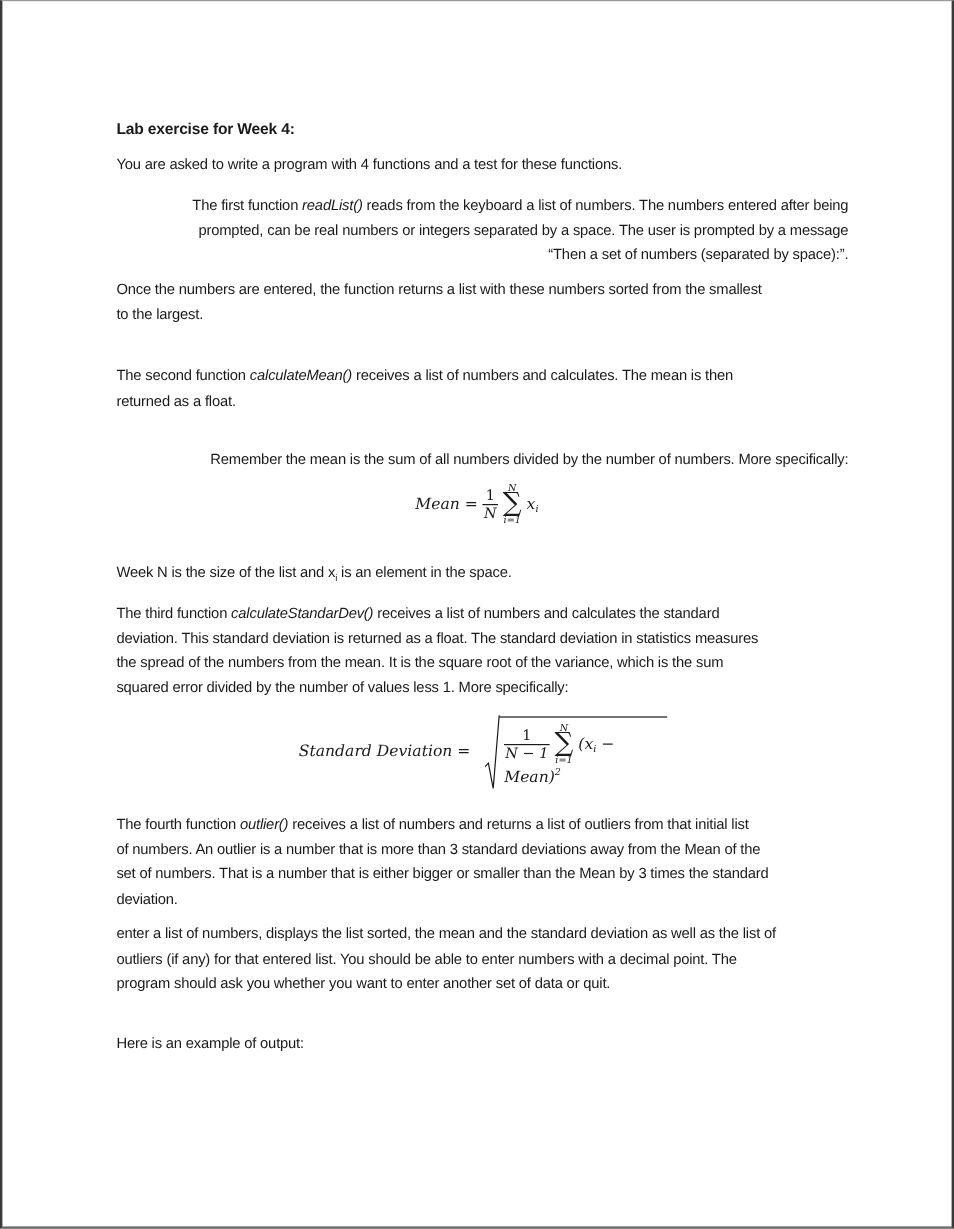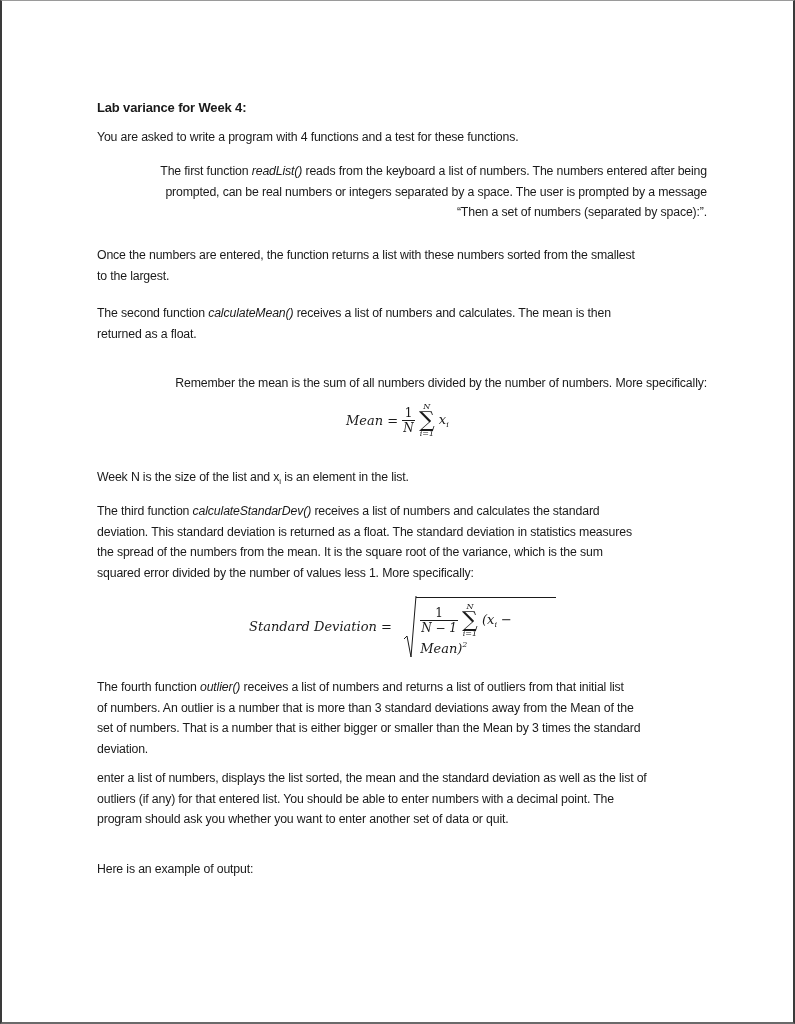--- a/index.html
+++ b/index.html
@@ -47,43 +47,43 @@
     .sqrt-wrap .under { display: inline-block; border-top: 1px solid #1a1a1a; padding: 4px 4px 0 4px; margin-top: 0; }
     sub.s { font-size: 8px; vertical-align: -3px; }
     sup.p { font-size: 8px; vertical-align: 6px; }
   </style>
 </head>
 <body>
 
 <div class="page">
   <div class="content">
 
-    <p class="block heading" style="top:97px;">Lab variance for Week 4:</p>
+    <p class="block heading" style="top:97px;">Lab exercise for Week 4:</p>
 
     <p class="block" style="top:126px;">You are asked to write a program with 4 functions and a test for these functions.</p>
 
     <div class="block" style="top:160px;text-align:right;">
       <div><span>The first function </span><span class="fn">readList()</span><span> reads from the keyboard a list of numbers. The numbers entered after being</span></div>
       <div>prompted, can be real numbers or integers separated by a space. The user is prompted by a message</div>
       <div>“Then a set of numbers (separated by space):”.</div>
     </div>
 
-    <div class="block" style="top:244px;">
+    <div class="block" style="top:230px;">
       <div>Once the numbers are entered, the function returns a list with these numbers sorted from the smallest</div>
       <div>to the largest.</div>
     </div>
 
     <div class="block" style="top:302px;">
       <div><span>The second function </span><span class="fn">calculateMean()</span><span> receives a list of numbers and calculates. The mean is then</span></div>
       <div>returned as a float.</div>
     </div>
 
     <p class="block" style="top:372px;text-align:right;">Remember the mean is the sum of all numbers divided by the number of numbers.  More specifically:</p>
 
-    <p class="block" style="top:466px;"><span>Week N is the size of the list and x</span><sub class="s">i</sub><span> is an element in the list.</span></p>
+    <p class="block" style="top:466px;"><span>Week N is the size of the list and x</span><sub class="s">i</sub><span> is an element in the space.</span></p>
 
     <div class="block" style="top:500px;">
       <div><span>The third function </span><span class="fn">calculateStandarDev()</span><span> receives a list of numbers and calculates the standard</span></div>
       <div>deviation. This standard deviation is returned as a float. The standard deviation in statistics measures</div>
       <div>the spread of the numbers from the mean. It is the square root of the variance, which is the sum</div>
       <div>squared error divided by the number of values less 1. More specifically:</div>
     </div>
 
     <div class="block" style="top:676px;">
       <div><span>The fourth function </span><span class="fn">outlier()</span><span> receives a list of numbers and returns a list of outliers from  that initial list</span></div>

